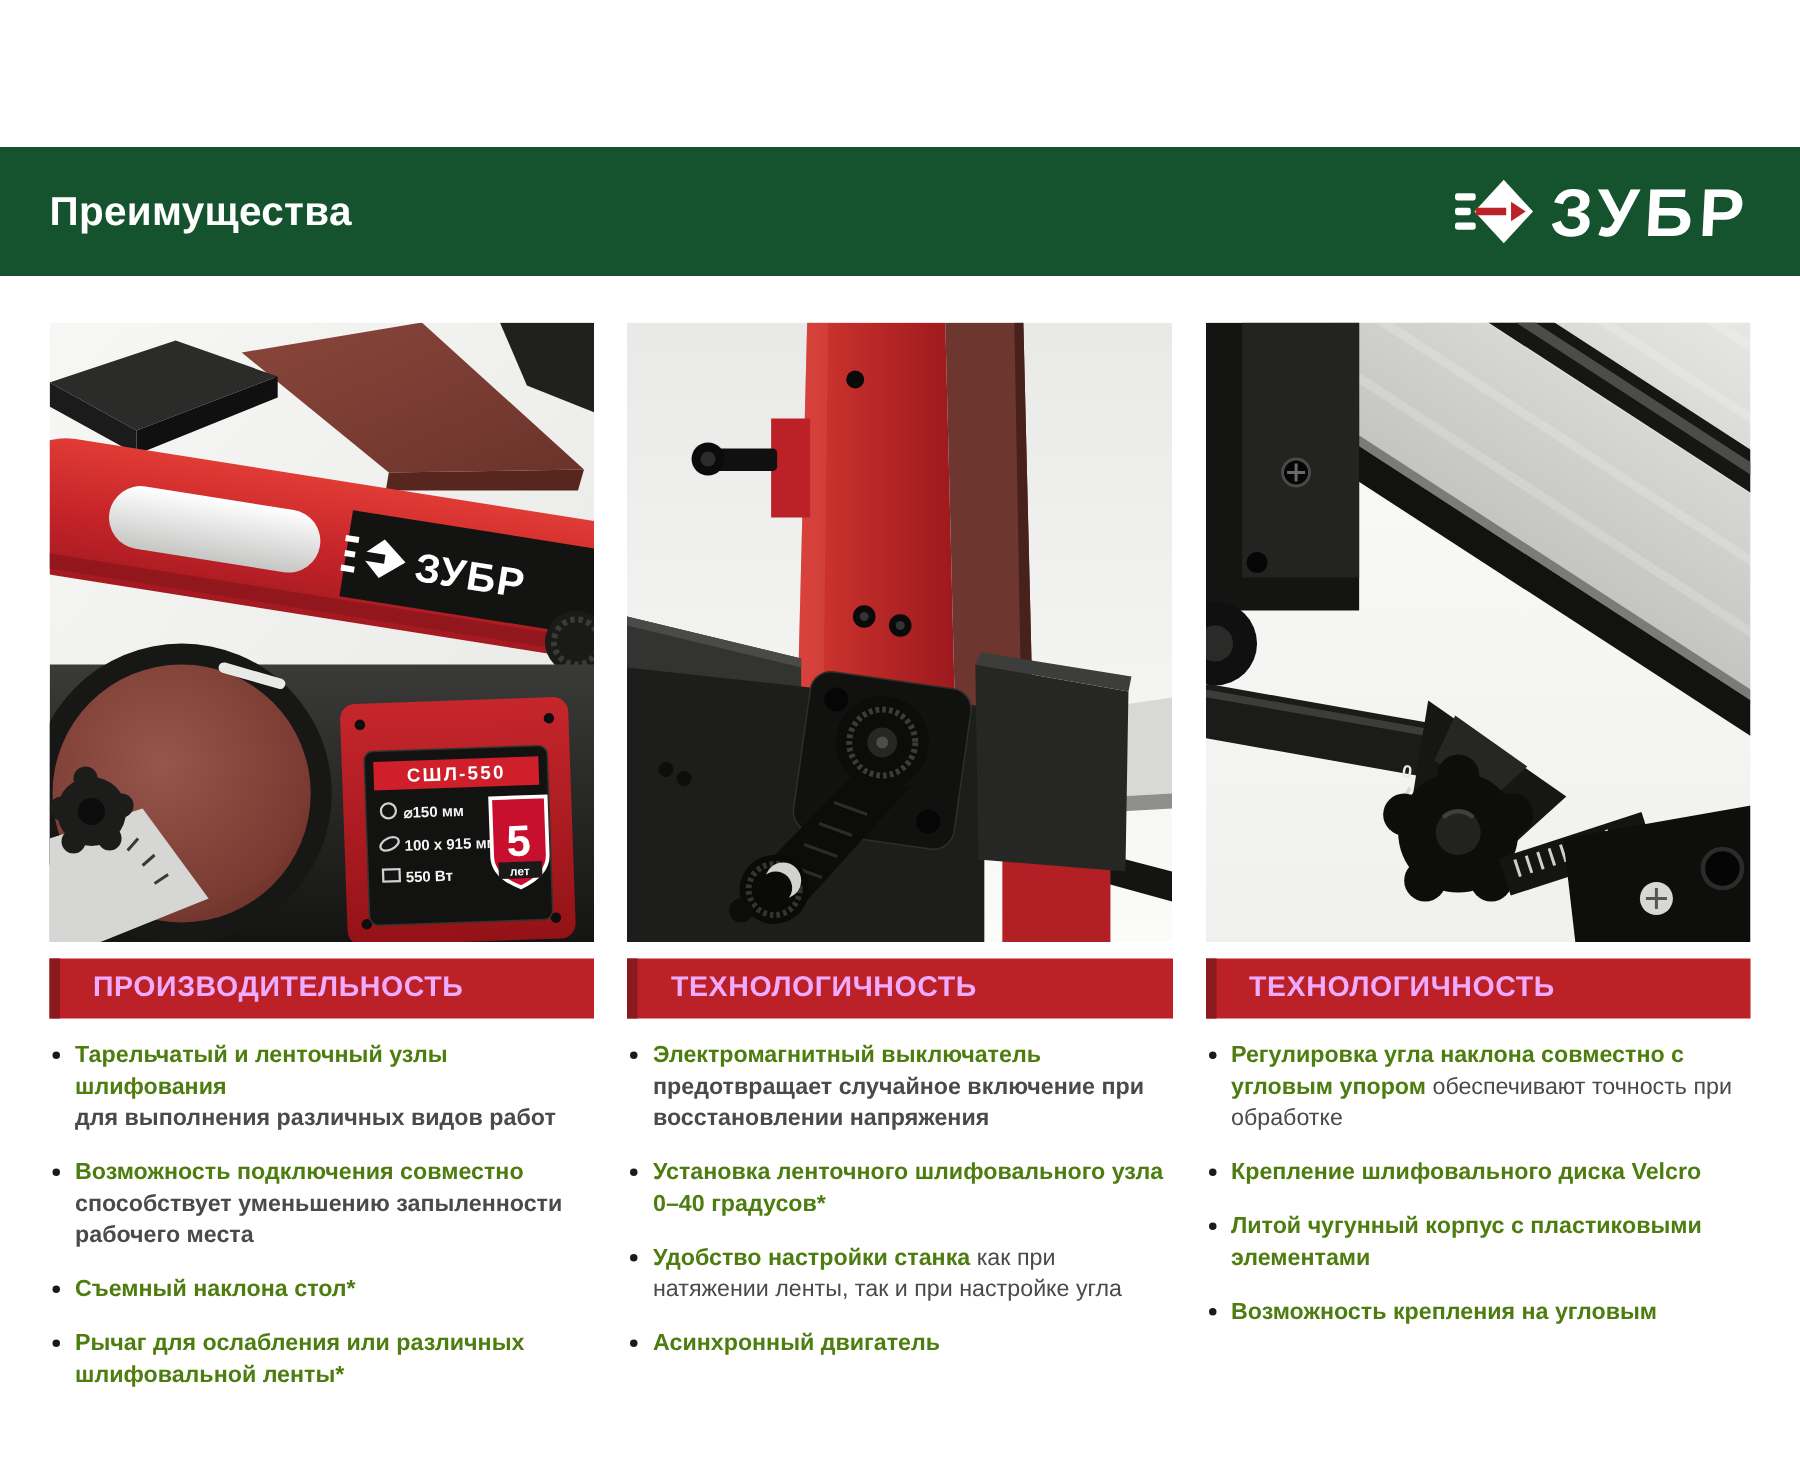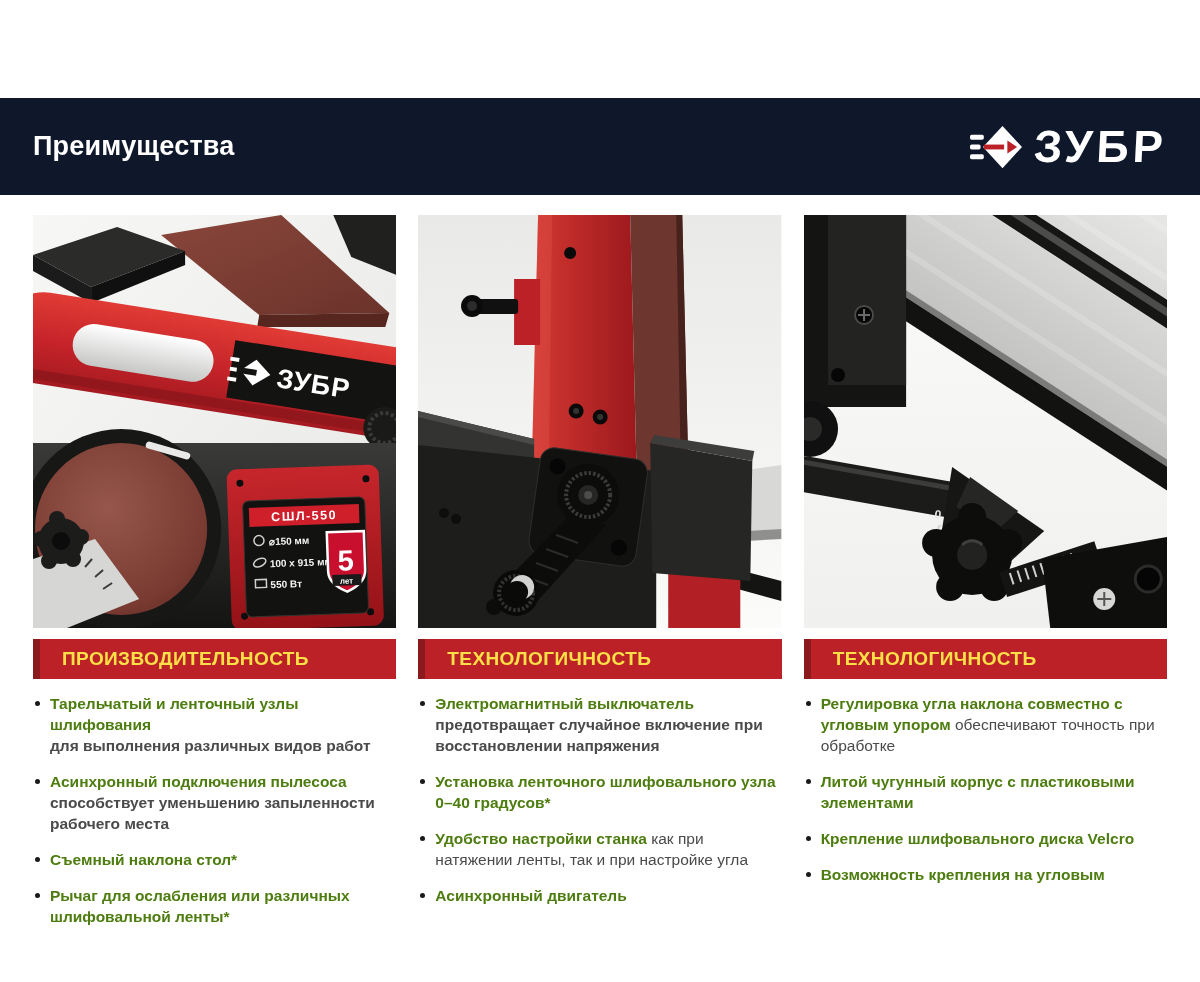--- a/index.html
+++ b/index.html
@@ -3,22 +3,22 @@
 <meta charset="utf-8">
 <style>
   * { box-sizing: border-box; }
   html,body { margin:0; padding:0; }
   body {
     width:1200px; height:982px; position:relative; overflow:hidden;
     background:#ffffff; font-family:"Liberation Sans", sans-serif;
   }
   
   .banner {
-    position:absolute; left:0; top:98px; width:1200px; height:97px;
-    background:#0f172a; display:flex; align-items:center;
+    position:absolute; left:0; top:98px; width:1200px; height:86px;
+    background:#14532d; display:flex; align-items:center;
     justify-content:space-between; padding:0 33px;
   }
   .page-title { margin:0; color:#ffffff; font-size:27px; font-weight:bold; letter-spacing:0.2px; }
   .logo { display:flex; align-items:center; gap:12px; }
   .logo-text {
     color:#ffffff; font-size:45px; font-weight:bold; letter-spacing:4px;
     transform:skewX(-3deg); line-height:1;
   }
   
   .content {
@@ -27,21 +27,21 @@
   }
   .col { flex:1 1 0; min-width:0; }
   .photo { height:413px; overflow:hidden; position:relative; }
   .photo svg { display:block; width:100%; height:100%; }
   .bar {
     margin-top:11px; height:40px; background:#bb2126;
     border-left:7px solid #8a1a1e;
     display:flex; align-items:center; padding-left:22px;
   }
   .bar span {
-    color:#fde047; font-weight:bold; font-size:19px; letter-spacing:0.4px;
+    color:#f0abfc; font-weight:bold; font-size:19px; letter-spacing:0.4px;
   }
   .bullets { list-style:none; margin:14px 0 0 0; padding:0; }
   .bullets li {
     position:relative; padding-left:17px; margin-bottom:15px;
     font-size:15.5px; line-height:21px; color:#4a4a4a;
   }
   .bullets li::before {
     content:""; position:absolute; left:2px; top:8px;
     width:5px; height:5px; border-radius:50%; background:#1a1a1a;
   }
@@ -174,21 +174,21 @@
       </svg>
     </div>
     <div class="bar">
       <span>ПРОИЗВОДИТЕЛЬНОСТЬ</span>
     </div>
     <ul class="bullets">
       <li>
         <span class="sb">Тарельчатый и ленточный узлы шлифования</span><span class="sn-block">для выполнения различных видов работ</span>
       </li>
       <li>
-        <span class="sb">Асинхронный подключения пылесоса</span><span class="sn-block">способствует уменьшению запыленности рабочего места</span>
+        <span class="sb">Возможность подключения совместно</span><span class="sn-block">способствует уменьшению запыленности рабочего места</span>
       </li>
       <li>
         <span class="sb">Съемный наклона стол*</span>
       </li>
       <li>
         <span class="sb">Рычаг для ослабления или различных шлифовальной ленты*</span>
       </li>
     </ul>
   </section>
 
@@ -343,24 +343,24 @@
     </div>
     <div class="bar">
       <span>ТЕХНОЛОГИЧНОСТЬ</span>
     </div>
     <ul class="bullets">
       <li>
         <span class="sb">Регулировка угла наклона совместно с угловым упором</span>
         <span>обеспечивают точность при обработке</span>
       </li>
       <li>
+        <span class="sb">Крепление шлифовального диска Velcro</span>
+      </li>
+      <li>
         <span class="sb">Литой чугунный корпус с пластиковыми элементами</span>
-      </li>
-      <li>
-        <span class="sb">Крепление шлифовального диска Velcro</span>
       </li>
       <li>
         <span class="sb">Возможность крепления на угловым</span>
       </li>
     </ul>
   </section>
 
 </main>
 
 </body></html>

